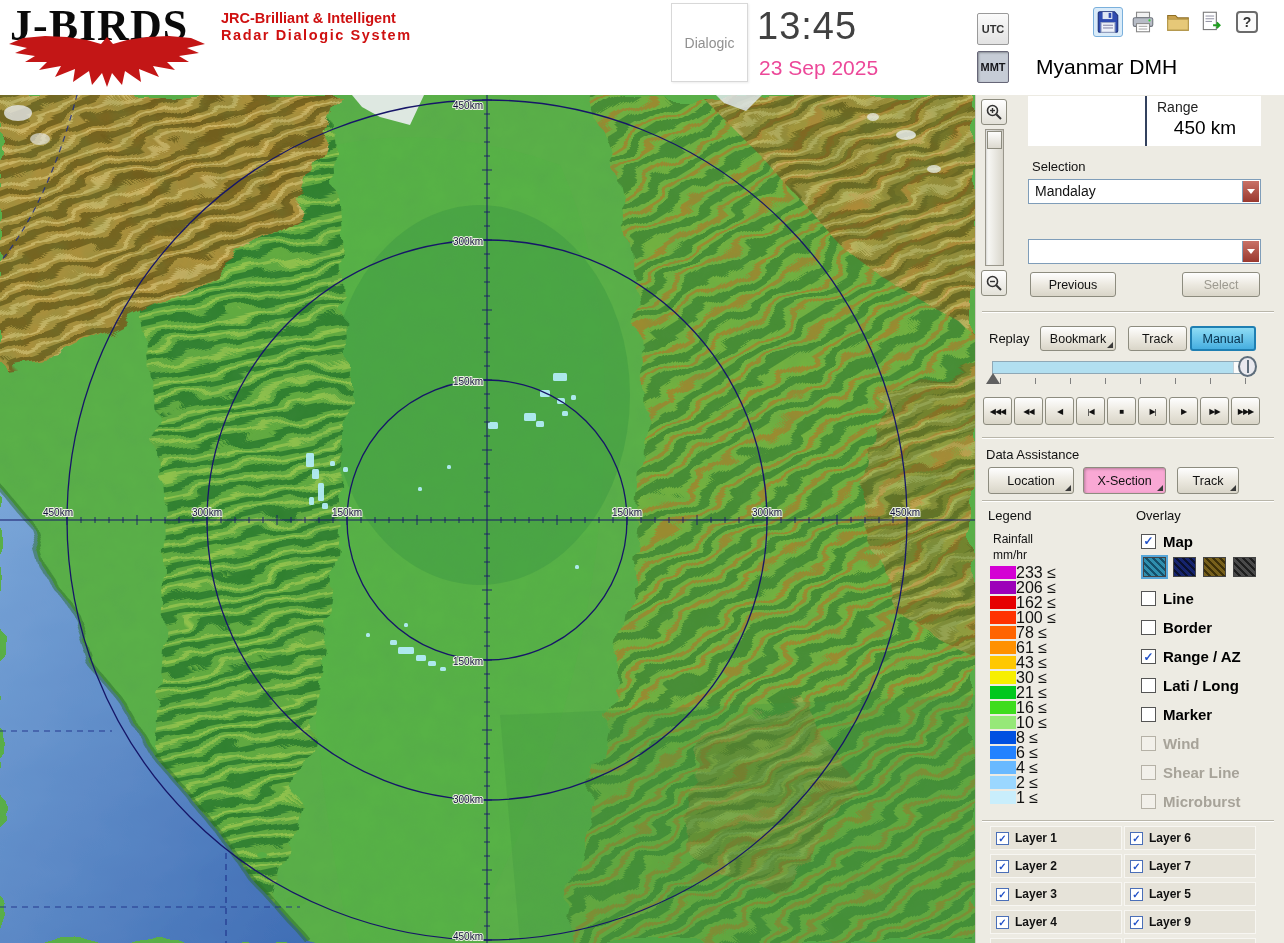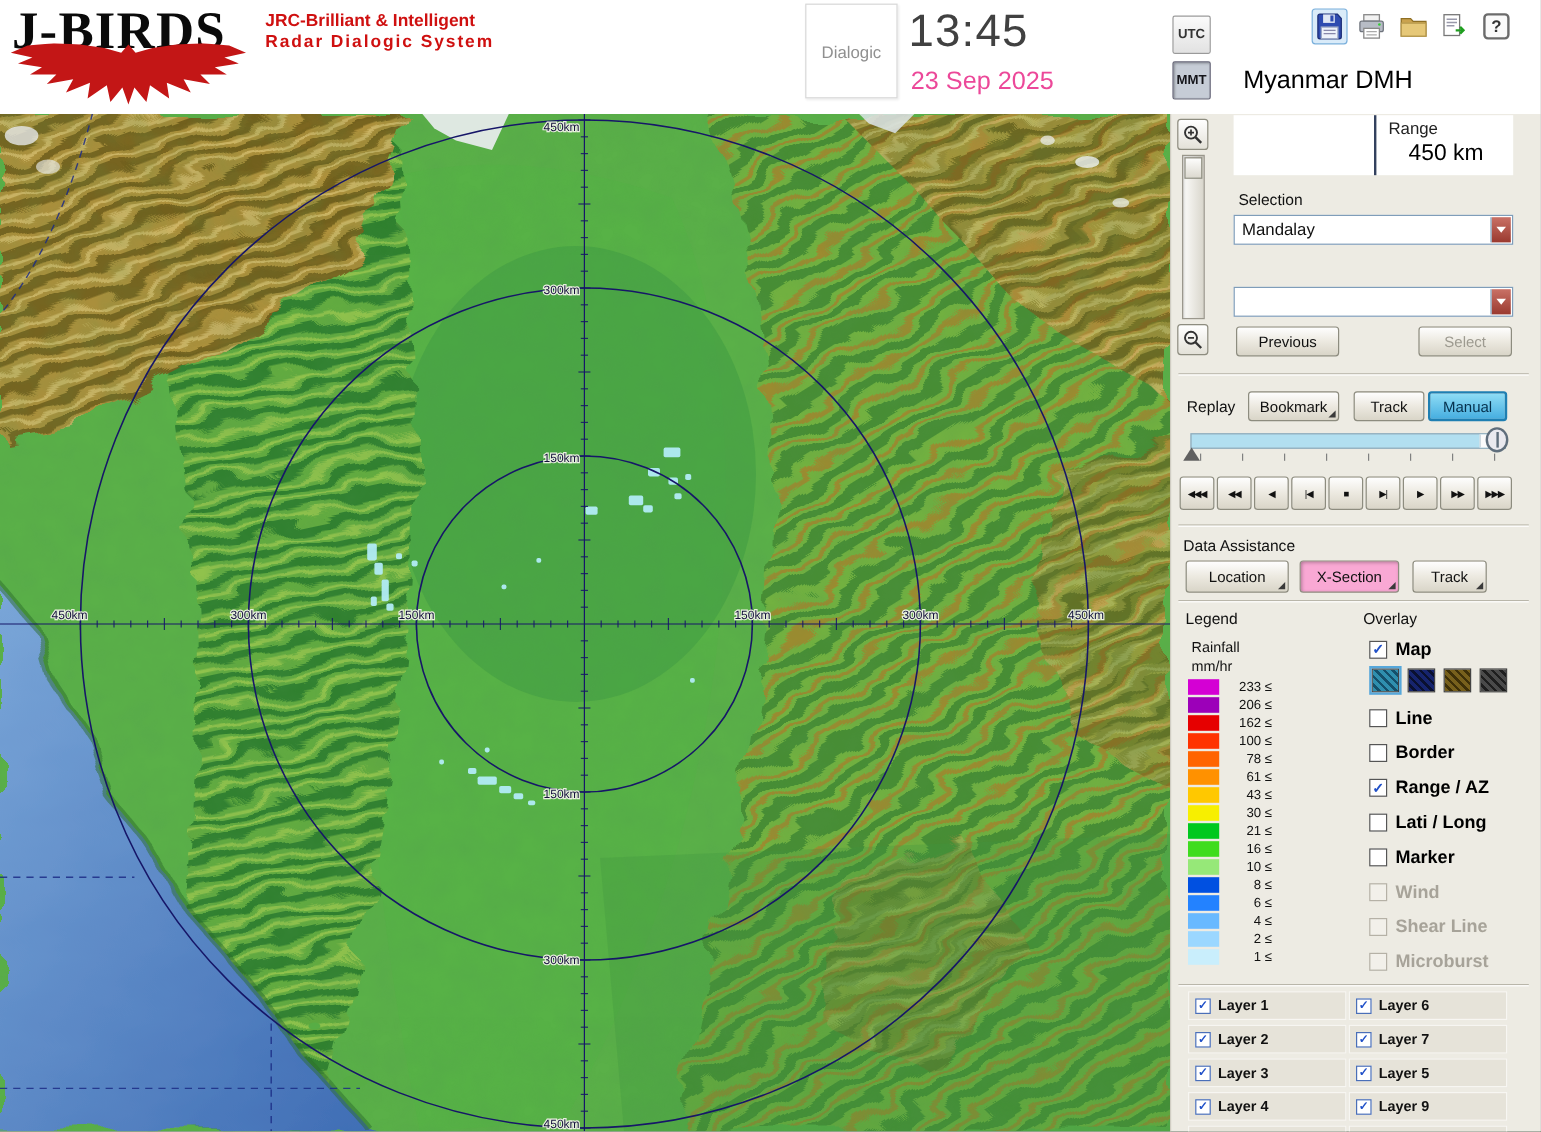--- a/index.html
+++ b/index.html
@@ -86,21 +86,21 @@
   #rticks{position:absolute;left:1000px;top:378px;width:256px;height:8px}
   .rtick{position:absolute;top:0;width:1px;height:6px;background:#808080}
 
   #pbrow{position:absolute;left:983px;top:397px;display:flex;gap:2px}
   .pbtn{position:relative;width:29px;height:28px;font-size:8px;letter-spacing:-1px;
       display:flex;align-items:center;justify-content:center;padding:0}
 
   #lgscale{position:absolute;left:990px;top:565px}
   .lg-row{display:flex;align-items:center;height:15px}
   .lg-sw{width:26px;height:13px;display:inline-block}
-  .lg-val{width:44px;text-align:right;font-size:11px;color:#111;white-space:pre}
+  .lg-val{width:44px;text-align:left;font-size:16px;color:#111;white-space:pre}
 
   .chk{width:15px;height:15px;background:#fff;border:1px solid #555;font-size:12px;font-weight:bold;
       color:#2050c8;display:flex;align-items:center;justify-content:center;flex:none;cursor:pointer}
   .chk.sm{width:13px;height:13px;font-size:10px;border-color:#4a6fb8}
   .ov-row{position:relative;display:flex;align-items:center;gap:7px;height:29px;cursor:pointer}
   #ovmap{position:absolute;left:1141px;top:529px;height:24px}
   #ovswatches{position:absolute;left:1143px;top:557px;display:flex;gap:7px}
   .ov-sw{width:23px;height:20px;border:1px solid #444;display:inline-block;cursor:pointer}
   .ov-sw.sel{outline:2px solid #56a7da}
   #ovitems{position:absolute;left:1141px;top:584px}

